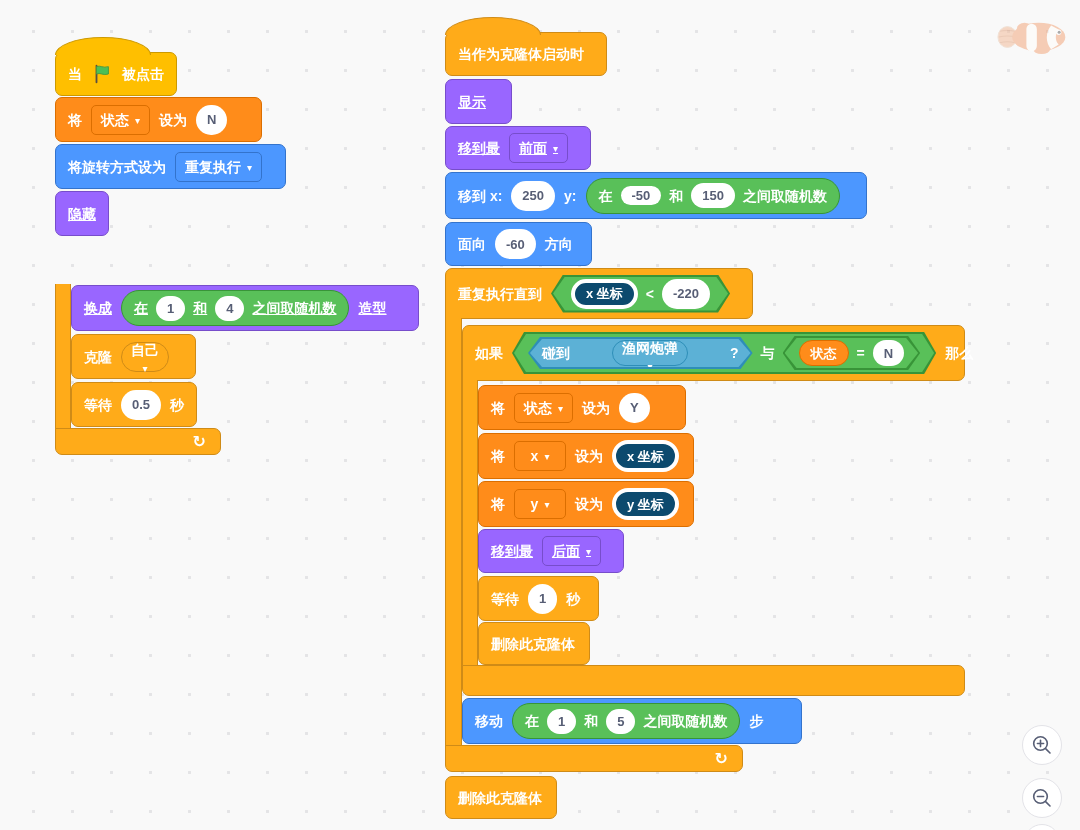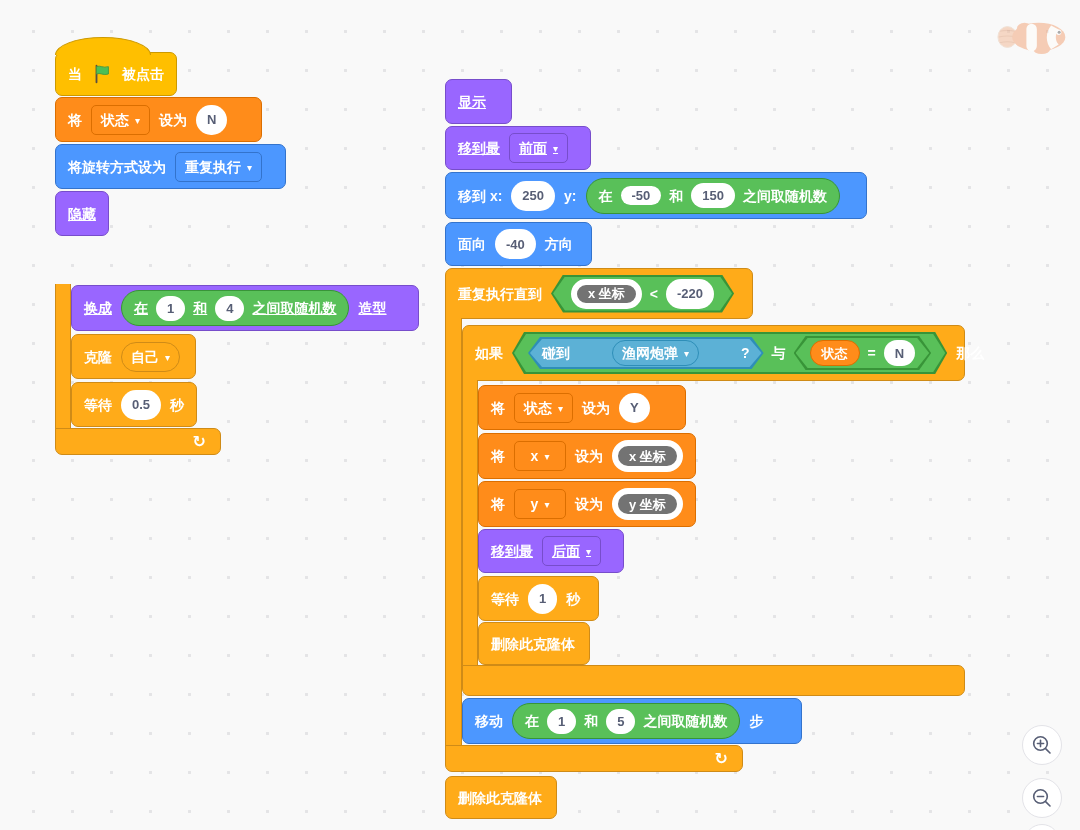--- a/index.html
+++ b/index.html
@@ -20,27 +20,27 @@
        background:inherit;border:1px solid var(--bd);border-bottom:none;
        border-radius:50% 50% 0 0 / 100% 100% 0 0;box-sizing:border-box;}
   .chead{border-radius:7px 7px 7px 0;}
   .wall{position:absolute;box-sizing:border-box;border-left:1px solid var(--bd);border-right:1px solid var(--bd);}
   .foot{position:absolute;box-sizing:border-box;display:flex;align-items:center;justify-content:flex-end;
        padding:0 14px;border-radius:0 7px 7px 7px;color:#fff;font-weight:700;border:1px solid var(--bd);}
   .oval{display:inline-flex;align-items:center;justify-content:center;height:30px;min-width:26px;
        border-radius:999px;padding:0 11px;font-weight:700;font-size:13px;box-sizing:border-box;}
   .white{background:#fff;color:#575E75;}
   .rep{color:#fff;font-size:13px;}
-  .rep-motion{background:#737373;border:6px solid #ffffff;}
+  .rep-motion{background:#0c4a6e;border:4px solid #ffffff;}
   .rep-var{background:#FF8C1A;border:1px solid #DB6E00;height:26px;}
   .gov{background:#59C059;border:1px solid #389438;height:34px;display:inline-flex;align-items:center;
        gap:8px;border-radius:999px;padding:0 12px;color:#fff;}
   .dd{display:inline-flex;align-items:center;gap:6px;height:30px;padding:0 9px;
       border:1px solid var(--bd);box-sizing:border-box;color:#fff;font-weight:700;font-size:14px;}
-  .sq{border-radius:5px;} .rd{border-radius:999px;}
+  .sq{border-radius:5px;} .rd{border-radius:999px;flex-direction:column;}
   .caret{font-size:10px;transform:translateY(1px);}
   .hx{clip-path:polygon(12px 0,calc(100% - 12px) 0,100% 50%,calc(100% - 12px) 100%,12px 100%,0 50%);
       display:inline-flex;background:#389438;}
   .hx-sense{background:#2E8EB8;}
   .hxi{clip-path:polygon(12px 0,calc(100% - 12px) 0,100% 50%,calc(100% - 12px) 100%,12px 100%,0 50%);
       margin:2px;display:inline-flex;align-items:center;gap:8px;padding:0 18px;background:#59C059;color:#fff;}
   .hxi-sense{background:#5CB1D6;gap:42px;}
   .hx .dd{--bd:#2E8EB8;height:26px;}
   .loopicon{font-size:16px;}
   .zoombtn{position:absolute;width:40px;height:40px;border-radius:50%;background:#fff;
@@ -107,20 +107,23 @@
       <span class="caret">▾</span>
     </span>
   </div>
 
   <div class="blk control" style="left:71px;top:382px;min-width:126px;height:45px">
     <span>等待</span>
     <span class="oval white">0.5</span>
     <span>秒</span>
   </div>
 
+  <div class="blk control hat" style="left:445px;top:32px;min-width:162px;height:44px">
+    <span>当作为克隆体启动时</span>
+  </div>
 
   <div class="blk looks" style="left:445px;top:79px;min-width:67px;height:45px">
     <span>显示</span>
   </div>
 
   <div class="blk looks" style="left:445px;top:126px;min-width:146px;height:44px">
     <span>移到最</span>
     <span class="dd sq">
       <span>前面</span>
       <span class="caret">▾</span>
@@ -135,21 +138,21 @@
       <span>在</span>
       <span class="oval white" style="height:19px">-50</span>
       <span>和</span>
       <span class="oval white" style="height:25px">150</span>
       <span>之间取随机数</span>
     </span>
   </div>
 
   <div class="blk motion" style="left:445px;top:222px;min-width:147px;height:44px">
     <span>面向</span>
-    <span class="oval white">-40</span>
+    <span class="oval white">-60</span>
     <span>方向</span>
   </div>
 
   <div class="blk control chead" style="left:445px;top:268px;min-width:308px;height:51px">
     <span>重复执行直到</span>
     <span class="hx">
       <span class="hxi" style="height:34px">
         <span class="oval rep rep-motion">x 坐标</span>
         <span>&lt;</span>
         <span class="oval white">-220</span>

